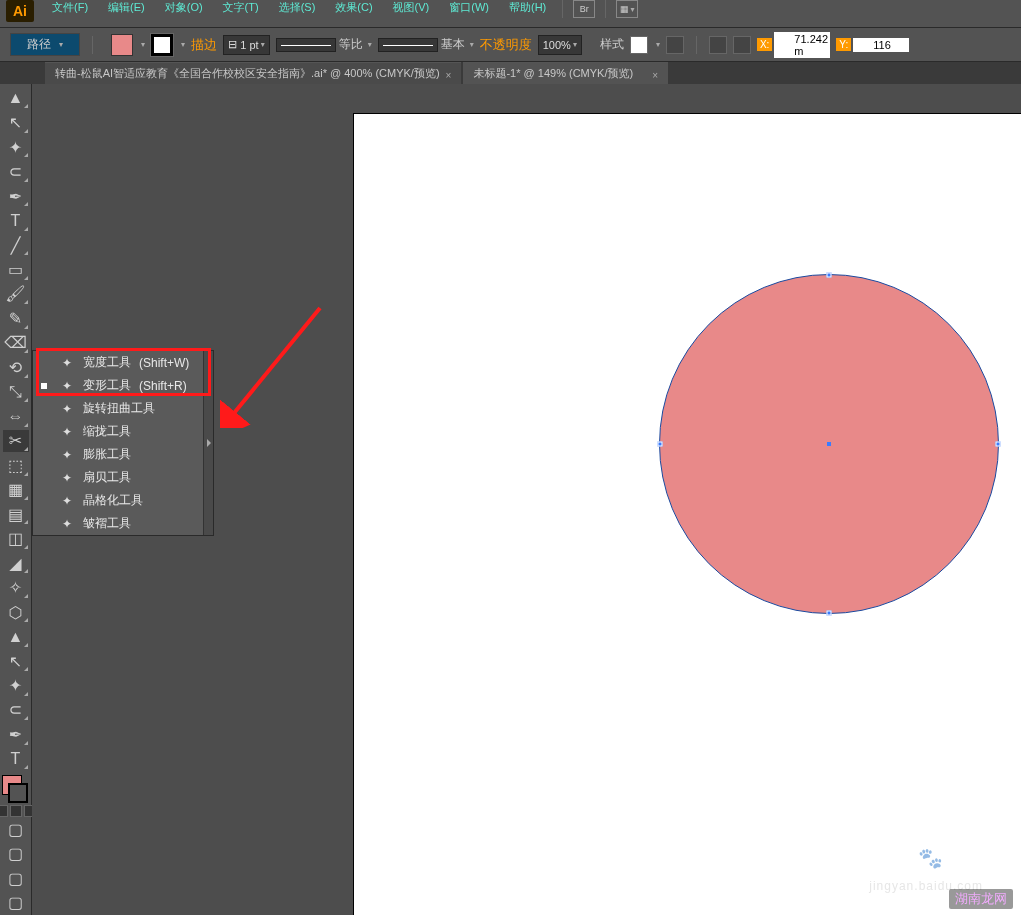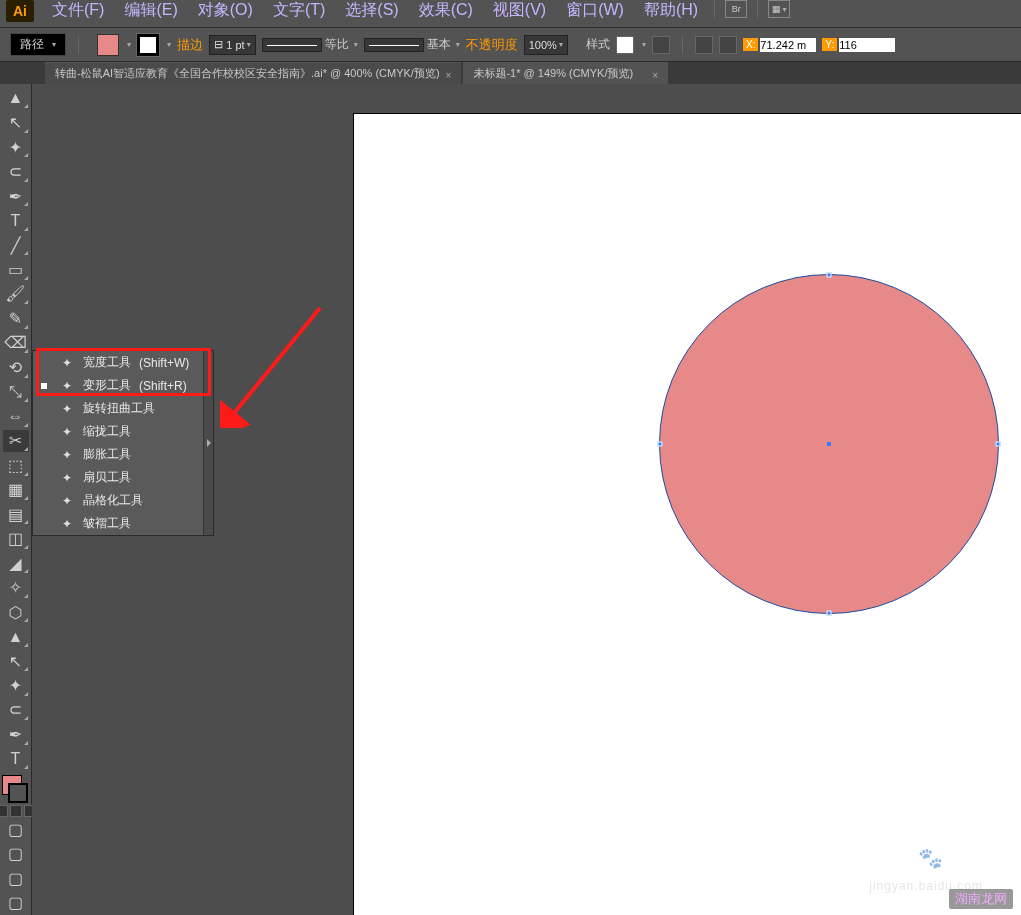--- a/index.html
+++ b/index.html
@@ -1,35 +1,35 @@
 <!DOCTYPE html>
 <html><head>
 <meta charset="utf-8">
 <style>
 * { margin: 0; padding: 0; box-sizing: border-box; font-family: "Microsoft YaHei", sans-serif; }
 body { background: #4a4a4a; width: 1021px; height: 915px; overflow: hidden; position: relative; }
 
 
 .menubar { height: 28px; background: #535353; display: flex; align-items: flex-start; padding-left: 6px; border-bottom: 1px solid #2a2a2a; }
 .ai-logo { width: 28px; height: 22px; background: #2a1e00; color: #ff9a00; font-weight: bold; font-size: 14px; display: flex; align-items: center; justify-content: center; margin-right: 8px; border-radius: 2px; }
-.menu-item { color: #c4b5fd; font-size: 16px; padding: 0 10px; cursor: pointer; }
+.menu-item { color: #5eead4; font-size: 11px; padding: 0 10px; cursor: pointer; }
 .menu-sep { width: 1px; height: 18px; background: #666; margin: 0 6px; }
 .menu-icon { width: 22px; height: 18px; border: 1px solid #888; margin: 0 4px; display: inline-flex; align-items: center; justify-content: center; color: #ccc; font-size: 9px; cursor: pointer; }
 
 
 .optionsbar { height: 34px; background: #535353; display: flex; align-items: center; padding-left: 10px; border-bottom: 1px solid #2a2a2a; gap: 6px; font-size: 12px; color: #ccc; }
-.path-selector { padding: 2px 9px; border: 1px solid #444; background: #000000; display: flex; align-items: center; gap: 6px; }
+.path-selector { padding: 2px 16px; border: 1px solid #444; background: #0c4a6e; display: flex; align-items: center; gap: 6px; }
 .fill-swatch { width: 22px; height: 22px; background: #e88989; border: 1px solid #333; margin-left: 6px; }
 .stroke-swatch { width: 22px; height: 22px; background: #fff; border: 3px solid #000; outline: 1px solid #666; }
 .opt-label { color: #ff9a00; font-size: 13px; }
 .opt-input { background: #373737; border: 1px solid #222; height: 20px; padding: 0 4px; color: #ddd; font-size: 11px; display: inline-flex; align-items: center; }
 .opt-btn { width: 18px; height: 18px; background: #444; border: 1px solid #666; cursor: pointer; }
 .coord-box { display: flex; align-items: center; gap: 2px; }
 .coord-lbl { color: #fff; background: #ff9a00; font-size: 10px; padding: 1px 3px; }
-.coord-val { background: #fff; color: #000; font-size: 11px; padding: 1px 0; width: 56px; }
+.coord-val { background: #fff; color: #000; font-size: 11px; padding: 1px 20px; width: 56px; }
 
 
 .tabbar { height: 22px; background: #3a3a3a; display: flex; align-items: flex-end; padding-left: 45px; }
 .tab { background: #4a4a4a; color: #c8c8c8; font-size: 11px; padding: 3px 10px; margin-right: 2px; border-top: 1px solid #555; cursor: pointer; display:flex; align-items:flex-end; gap:6px; }
 .tab.active { background: #535353; gap: 19px; }
 .tab-close { font-size: 10px; color: #aaa; }
 
 
 .workwrap { position: absolute; top: 84px; left: 0; right: 0; bottom: 0; display: flex; }
 

